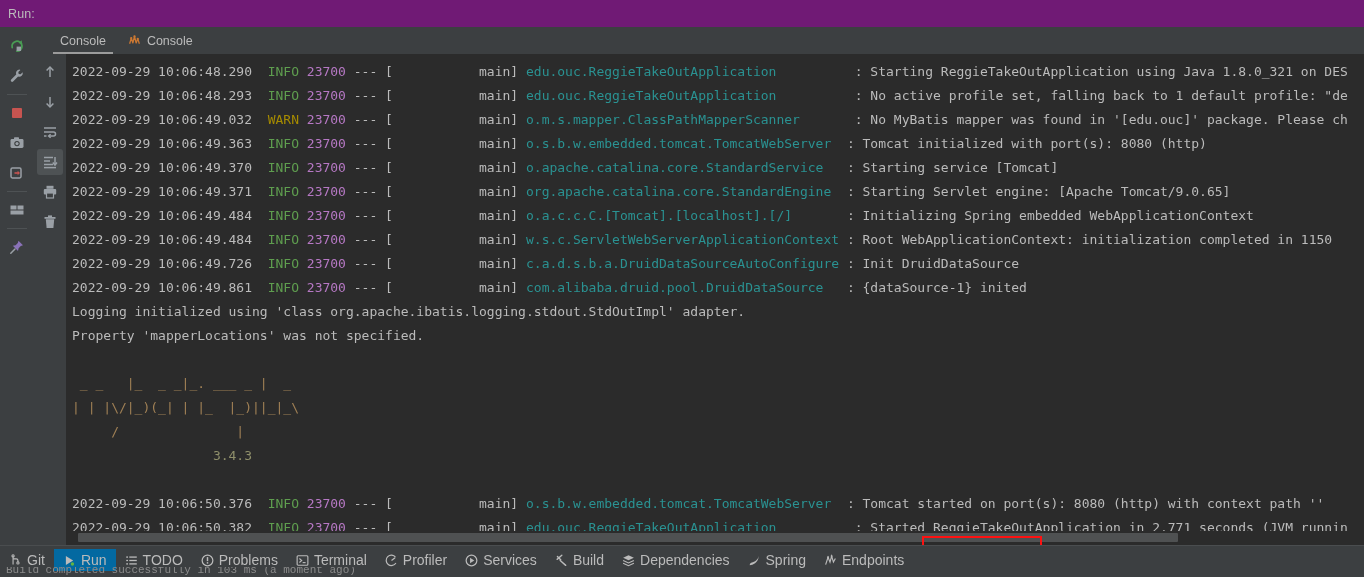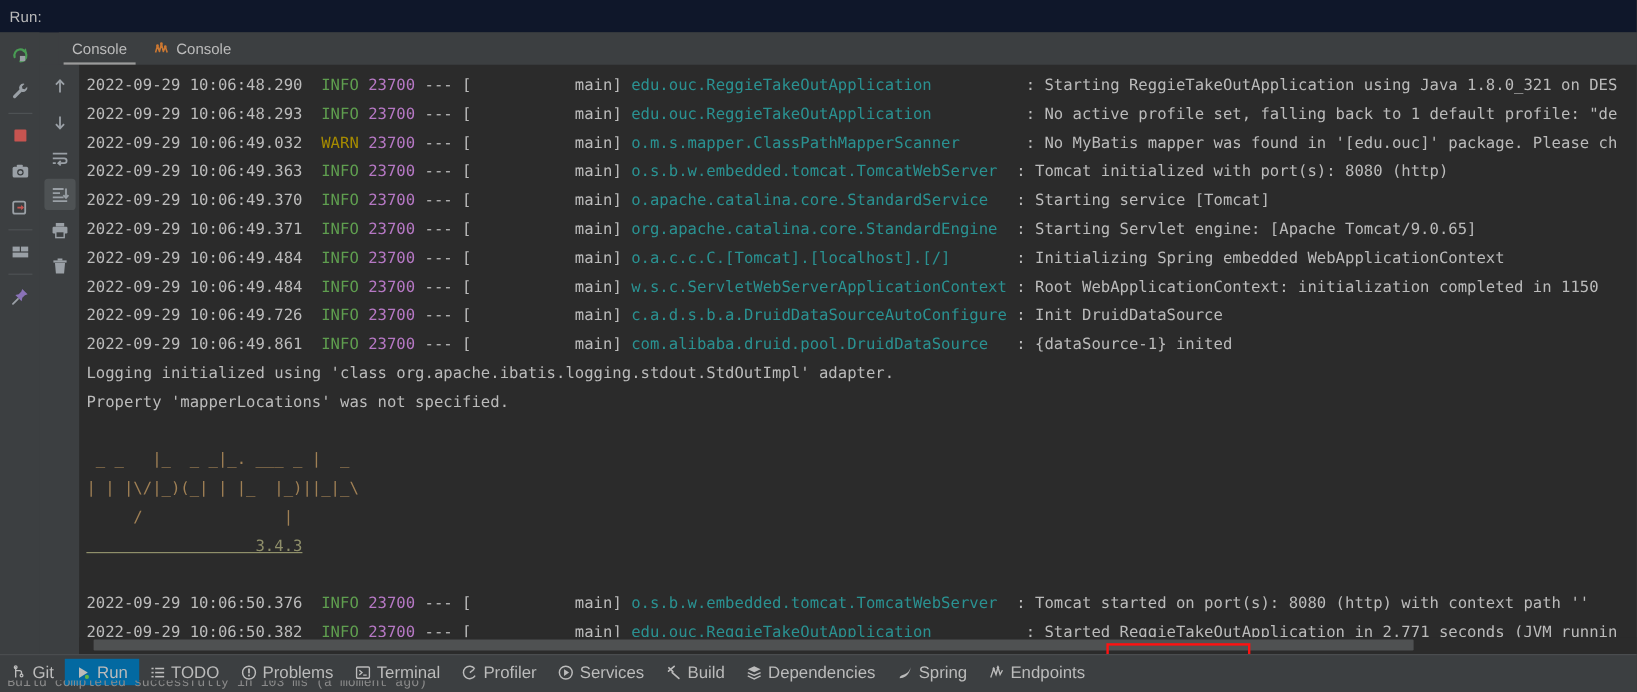--- a/index.html
+++ b/index.html
@@ -10,21 +10,21 @@
     background: #3c3f41;
     font-family: "Liberation Sans", sans-serif;
     -webkit-font-smoothing: antialiased;
   }
 
   #app { position: relative; width: 1364px; height: 577px; background: #3c3f41; }
 
   
   .runbar {
     position: absolute; top: 0; left: 0; width: 1364px; height: 27px;
-    background: #0f172a; display: flex; align-items: center;
+    background: #701a75; display: flex; align-items: center;
   }
   .runbar-label {
     color: #bbbbbb; font-size: 12.5px; padding-left: 8px; padding-right: 8px;
     letter-spacing: .1px;
   }
   .run-tab {
     position: relative; display: flex; align-items: center; gap: 6px;
     height: 27px; padding: 0 8px 0 8px; color: #bbbbbb; font-size: 12.5px;
   }
   .run-tab .tab-underline {
@@ -103,21 +103,21 @@
   .c-ts    { color: #bbbbbb; }
   .c-info  { color: #5f9e4f; }
   .c-warn  { color: #a68b00; }
   .c-pid   { color: #b678c4; }
   .c-dash  { color: #bbbbbb; }
   .c-thread{ color: #bbbbbb; }
   .c-logger{ color: #2a9292; text-align: center; }
   .c-msg   { color: #bbbbbb; }
   .c-plain { color: #bbbbbb; }
   .c-banner{ color: #a08055; }
-  .c-ver   { color: #8f8f6a; text-decoration: underline; }
+  .c-ver   { color: #8f8f6a; }
   .hl-box {
     position: absolute;
     left: 856px; top: 482px; width: 120px; height: 31px;
     border: 2px solid #ff1111; pointer-events: none; z-index: 5;
   }
 
   
   .hscroll-track {
     position: absolute; left: 0; bottom: 0; width: 1298px; height: 14px; background: #2b2b2b;
   }

